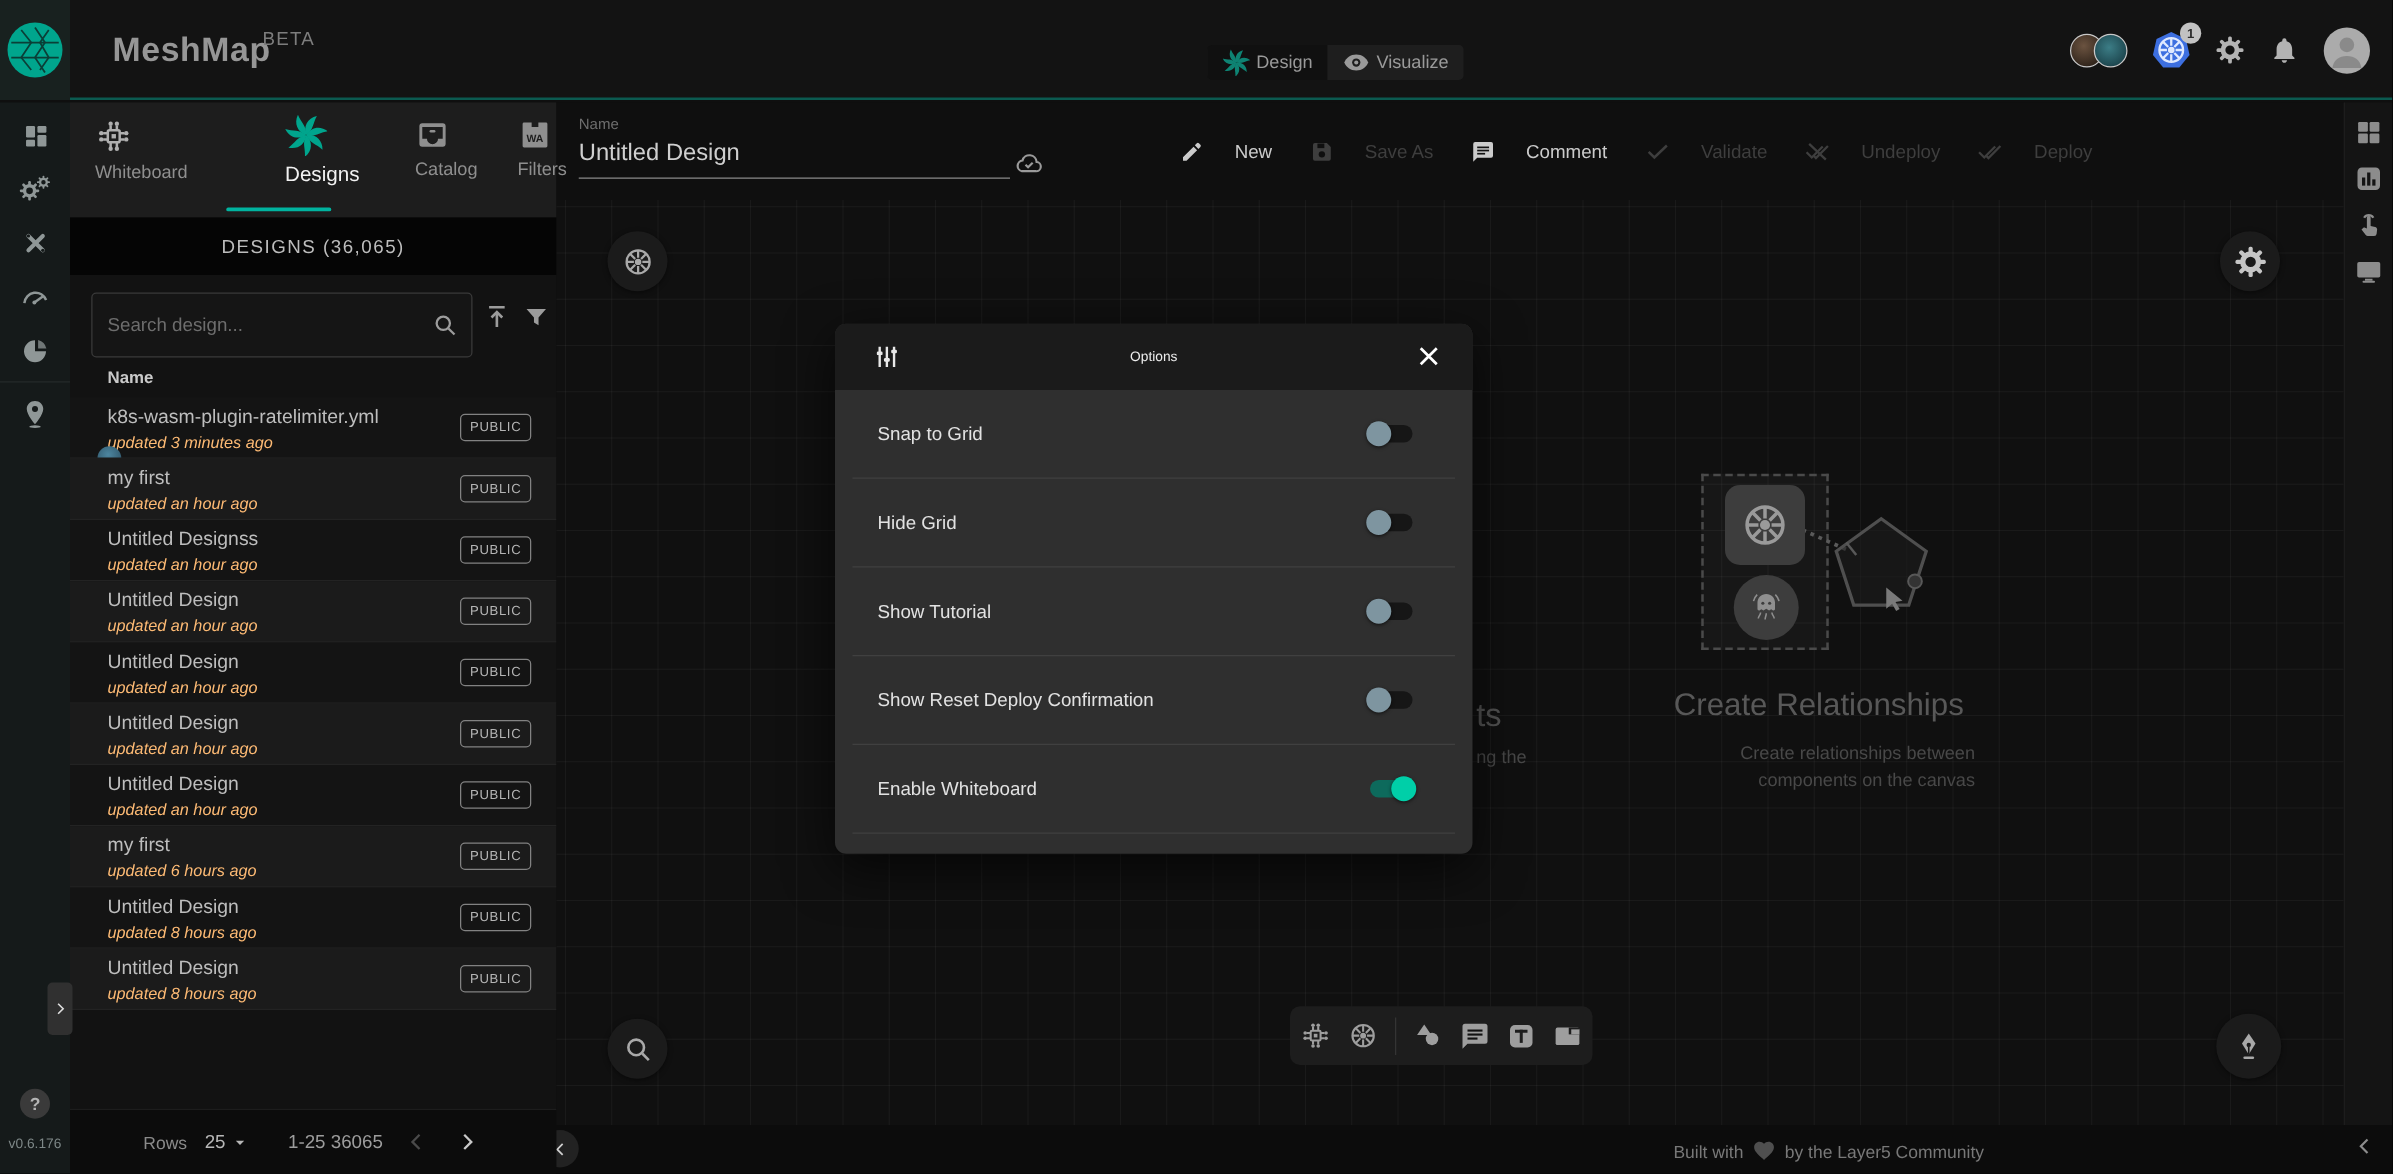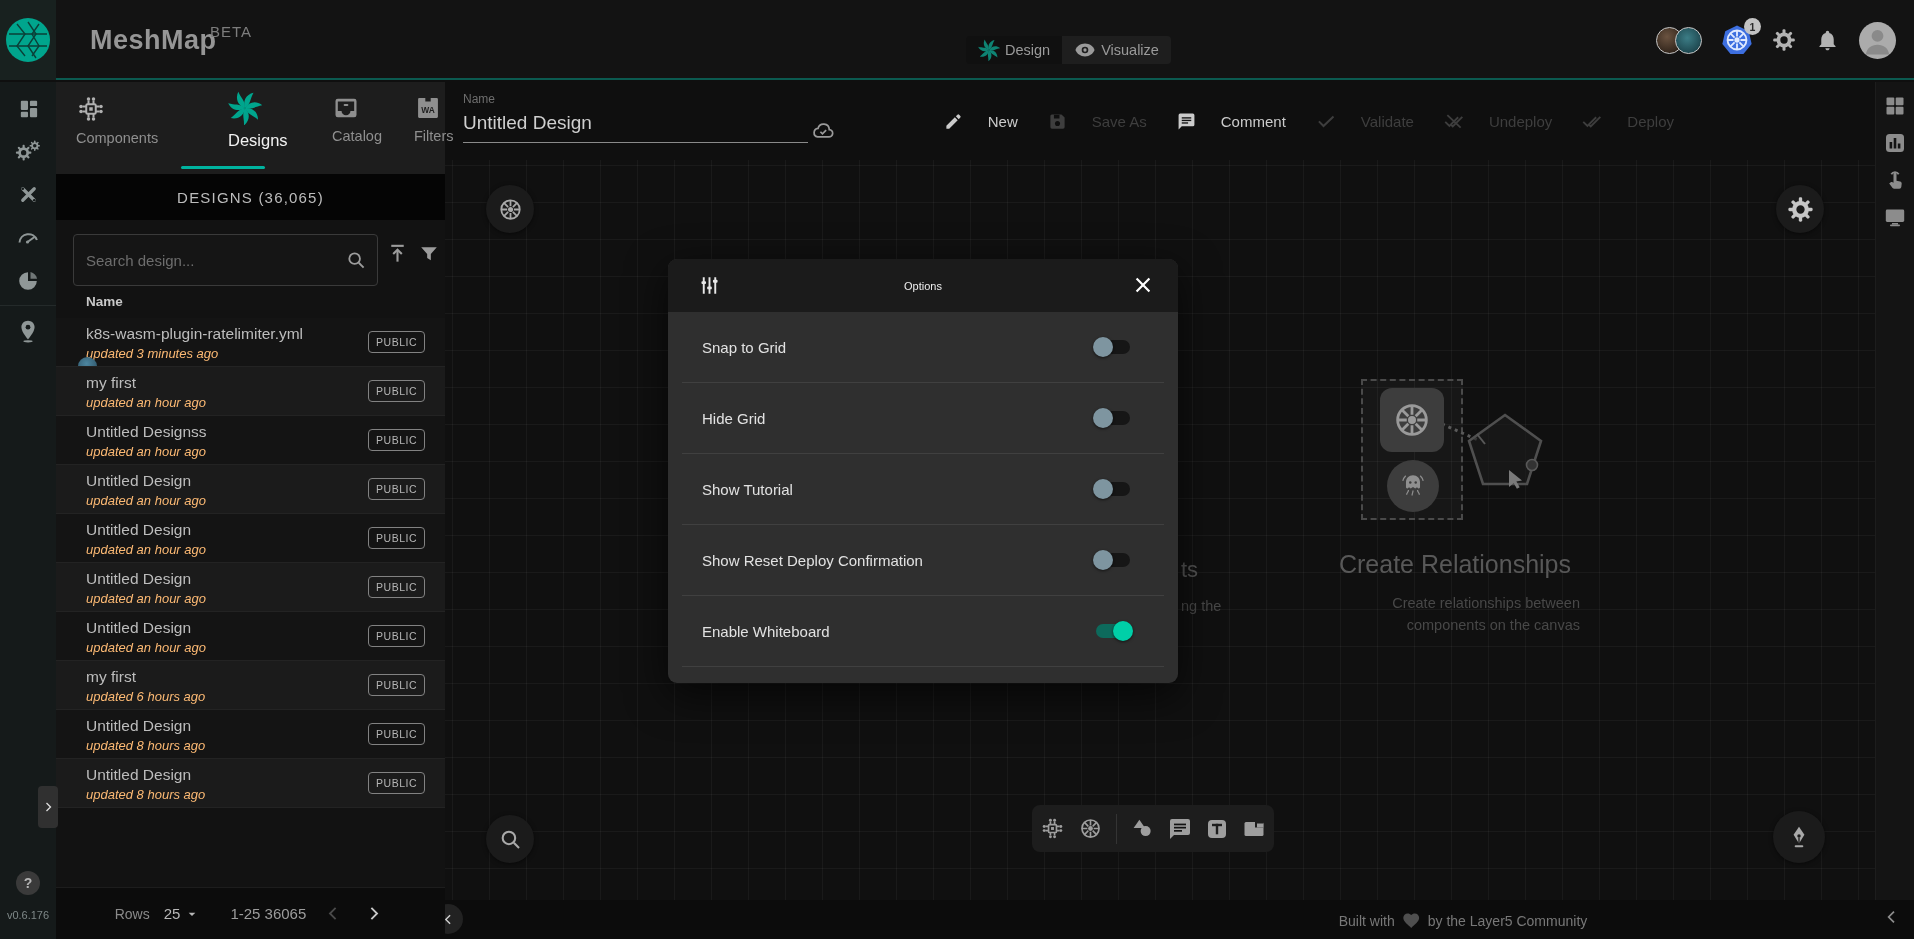--- a/index.html
+++ b/index.html
@@ -85,21 +85,21 @@
   .dock-item{color:#9e9e9e;cursor:pointer}
   .dock-div{width:1px;height:30px;background:#343434}
 
   
   #onb-box{position:absolute;left:1361px;top:379px;width:102px;height:141px;border:2px dashed #4a4a4a;background:rgba(255,255,255,.03);z-index:2}
   #onb-k8s-tile{position:absolute;left:1380px;top:388px;width:64px;height:64px;border-radius:12px;background:#3d3d3d;display:flex;align-items:center;justify-content:center;color:#9a9a9a;z-index:3}
   #onb-squid{position:absolute;left:1387px;top:460px;width:52px;height:52px;border-radius:50%;background:#3d3d3d;display:flex;align-items:center;justify-content:center;color:#8f8f8f;z-index:3}
   #onb-title{position:absolute;left:1330px;top:550px;width:250px;text-align:center;font-size:25px;color:#585858;z-index:2}
   #onb-desc{position:absolute;left:1330px;top:592px;width:250px;text-align:right;font-size:14.5px;line-height:1.55;color:#484848;z-index:2}
   .fragment{position:absolute;color:#525252;z-index:2}
-  #frag1{left:1181px;top:557px;font-size:22px}
+  #frag1{left:1181px;top:557px;font-size:26px}
   #frag2{left:1181px;top:598px;font-size:14.5px;color:#474747}
 
   
   #footer{position:absolute;left:445px;top:900px;width:1469px;height:39px;background:#0c0c0c;z-index:8}
   #footer-text{position:absolute;left:1018px;top:11px;transform:translateX(-50%);display:flex;align-items:center;gap:7px;font-size:14px;color:#787878;white-space:nowrap}
   #footer-expander{position:absolute;left:-12px;top:4px;width:30px;height:30px;border-radius:50%;background:#222;display:flex;align-items:center;justify-content:center;color:#cfcfcf;cursor:pointer}
   #footer-chevron-right{position:absolute;right:14px;top:9px;color:#8d8d8d;cursor:pointer}
 
   
   #modal{position:absolute;left:668px;top:259px;width:510px;height:424px;background:#2f2f2f;border-radius:9px;box-shadow:0 12px 40px rgba(0,0,0,.65);z-index:50;overflow:hidden}
@@ -317,21 +317,21 @@
         <use href="#i-chev-r"></use>
       </svg>
   </div>
 
   <div id="panel">
     <div id="tabs">
       <div class="tab" style="left:20px;width:130px">
         <svg width="30" height="30" viewBox="0 0 24 24" style="color:#b0b0b0">
             <use href="#i-chip"></use>
           </svg>
-        <span class="tab-label">Components</span>
+        <span class="tab-label">Whiteboard</span>
       </div>
       <div class="tab active" style="left:172px;width:102px">
         <svg width="34" height="34" viewBox="0 0 40 40" style="color:#00A58D;margin-top:-3px">
             <use href="#i-spiral"></use>
           </svg>
         <span class="tab-label">Designs</span>
       </div>
       <div class="tab" style="left:276px;width:76px">
         <svg width="28" height="28" viewBox="0 0 24 24" style="color:#8f8f8f">
           <path d="M19 4H5a2 2 0 0 0-2 2v12a2 2 0 0 0 2 2h14a2 2 0 0 0 2-2V6a2 2 0 0 0-2-2zm0 10.5h-3.2a3.8 3.8 0 0 1-7.6 0H5V6.5h14z" fill="currentColor"></path>

